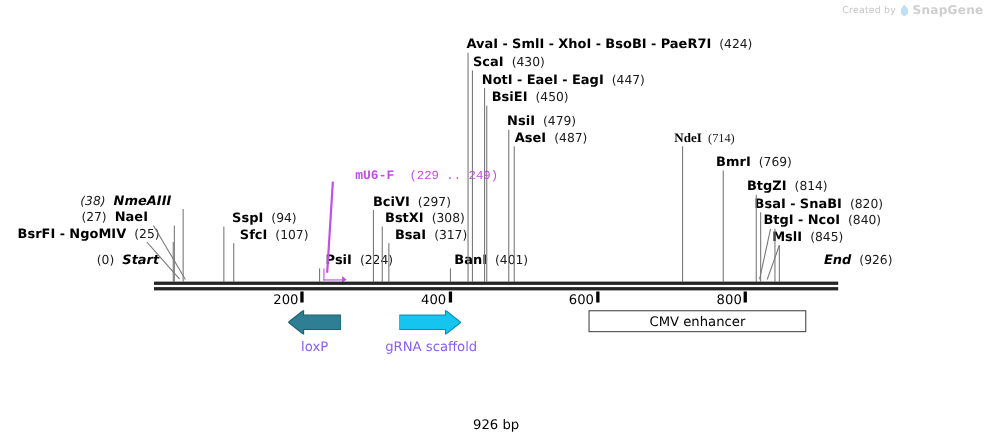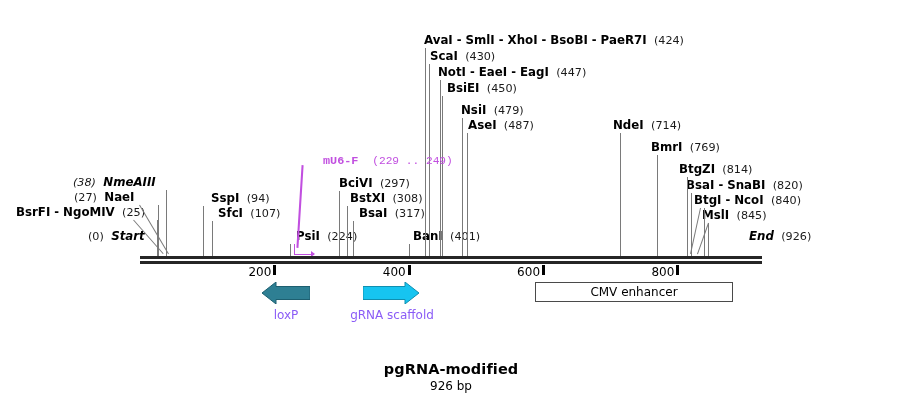--- a/index.html
+++ b/index.html
@@ -173,39 +173,44 @@
     text-align: center;
     font-size: 12px;
     color: #000;
   }
 </style>
 </head>
 <body>
 
 <div id="map">
 
+  <div class="watermark">
+    <span class="wm-created">Created by</span>
+    <span class="wm-drop"></span>
+    <span class="wm-name">SnapGene</span>
+  </div>
 
   <div id="labels-layer">
       <div class="lbl" style="left: 16px; top: 207px;"><span class="enz">BsrFI</span><span class="sep"> - </span><span class="enz">NgoMIV</span>&nbsp;&nbsp;<span class="pos">(25)</span></div>
       <div class="lbl" style="left: 74px; top: 192px;"><span class="pos">(27)</span>&nbsp;&nbsp;<span class="enz">NaeI</span></div>
       <div class="lbl" style="left: 73px; top: 177px; font-style: italic;"><span class="pos">(38)</span>&nbsp;&nbsp;<span class="enz">NmeAIII</span></div>
       <div class="lbl" style="left: 211px; top: 193px;"><span class="enz">SspI</span>&nbsp;&nbsp;<span class="pos">(94)</span></div>
       <div class="lbl" style="left: 218px; top: 208px;"><span class="enz">SfcI</span>&nbsp;&nbsp;<span class="pos">(107)</span></div>
       <div class="lbl" style="left: 296px; top: 231px;"><span class="enz">PsiI</span>&nbsp;&nbsp;<span class="pos">(224)</span></div>
       <div class="lbl" style="left: 339px; top: 178px;"><span class="enz">BciVI</span>&nbsp;&nbsp;<span class="pos">(297)</span></div>
       <div class="lbl" style="left: 350px; top: 193px;"><span class="enz">BstXI</span>&nbsp;&nbsp;<span class="pos">(308)</span></div>
       <div class="lbl" style="left: 359px; top: 208px;"><span class="enz">BsaI</span>&nbsp;&nbsp;<span class="pos">(317)</span></div>
       <div class="lbl" style="left: 413px; top: 231px;"><span class="enz">BanI</span>&nbsp;&nbsp;<span class="pos">(401)</span></div>
       <div class="lbl" style="left: 424px; top: 35px;"><span class="enz">AvaI</span><span class="sep"> - </span><span class="enz">SmlI</span><span class="sep"> - </span><span class="enz">XhoI</span><span class="sep"> - </span><span class="enz">BsoBI</span><span class="sep"> - </span><span class="enz">PaeR7I</span>&nbsp;&nbsp;<span class="pos">(424)</span></div>
       <div class="lbl" style="left: 430px; top: 51px;"><span class="enz">ScaI</span>&nbsp;&nbsp;<span class="pos">(430)</span></div>
       <div class="lbl" style="left: 438px; top: 67px;"><span class="enz">NotI</span><span class="sep"> - </span><span class="enz">EaeI</span><span class="sep"> - </span><span class="enz">EagI</span>&nbsp;&nbsp;<span class="pos">(447)</span></div>
       <div class="lbl" style="left: 447px; top: 83px;"><span class="enz">BsiEI</span>&nbsp;&nbsp;<span class="pos">(450)</span></div>
       <div class="lbl" style="left: 461px; top: 105px;"><span class="enz">NsiI</span>&nbsp;&nbsp;<span class="pos">(479)</span></div>
       <div class="lbl" style="left: 468px; top: 120px;"><span class="enz">AseI</span>&nbsp;&nbsp;<span class="pos">(487)</span></div>
-      <div class="lbl" style="left: 613px; top: 120px;"><span class="enz">NdeI</span>&nbsp;&nbsp;<span class="pos">(714)</span></div>
+      <div class="lbl" style="left: 613px; top: 120px; font-family: Liberation Serif, serif;"><span class="enz">NdeI</span>&nbsp;&nbsp;<span class="pos">(714)</span></div>
       <div class="lbl" style="left: 651px; top: 142px;"><span class="enz">BmrI</span>&nbsp;&nbsp;<span class="pos">(769)</span></div>
       <div class="lbl" style="left: 679px; top: 164px; text-align: right;"><span class="enz">BtgZI</span>&nbsp;&nbsp;<span class="pos">(814)</span></div>
       <div class="lbl" style="left: 686px; top: 180px;"><span class="enz">BsaI</span><span class="sep"> - </span><span class="enz">SnaBI</span>&nbsp;&nbsp;<span class="pos">(820)</span></div>
       <div class="lbl" style="left: 694px; top: 195px;"><span class="enz">BtgI</span><span class="sep"> - </span><span class="enz">NcoI</span>&nbsp;&nbsp;<span class="pos">(840)</span></div>
       <div class="lbl" style="left: 702px; top: 210px;"><span class="enz">MslI</span>&nbsp;&nbsp;<span class="pos">(845)</span></div>
       <div class="lbl ital" style="left: 88px; top: 231px;"><span class="pos">(0)</span>&nbsp;&nbsp;<span class="enz">Start</span></div>
       <div class="lbl ital" style="left: 749px; top: 231px;"><span class="enz">End</span>&nbsp;&nbsp;<span class="pos">(926)</span></div>
     </div>
 
   <div id="leaders-layer">
@@ -264,16 +269,15 @@
       <div class="feat-label" style="left: 286px; top: 308px;">loxP</div>
       <div class="feat-arrow" style="left: 363px; top: 282px; width: 56px; height: 22px;"><svg width="56" height="22" viewBox="0 0 56 22">
           <polygon points="0,4.5 42,4.5 42,0 56,11 42,22 42,17.5 0,17.5" fill="#16c4f0" stroke="#0f8fb0" stroke-width="1"></polygon>
         </svg></div>
       <div class="feat-label" style="left: 392px; top: 308px;">gRNA scaffold</div>
       <div class="feat-box" style="left: 500px; top: 282px; width: 198px; height: 20px; background: rgb(255, 255, 255); border-color: rgb(74, 74, 74);">
         <span>CMV enhancer</span>
       </div>
     </div>
 
-  <div class="title" style="top:361px;">pgRNA-modified</div>
   <div class="subtitle" style="top:379px;">926 bp</div>
 
 </div>
 
 </body></html>

